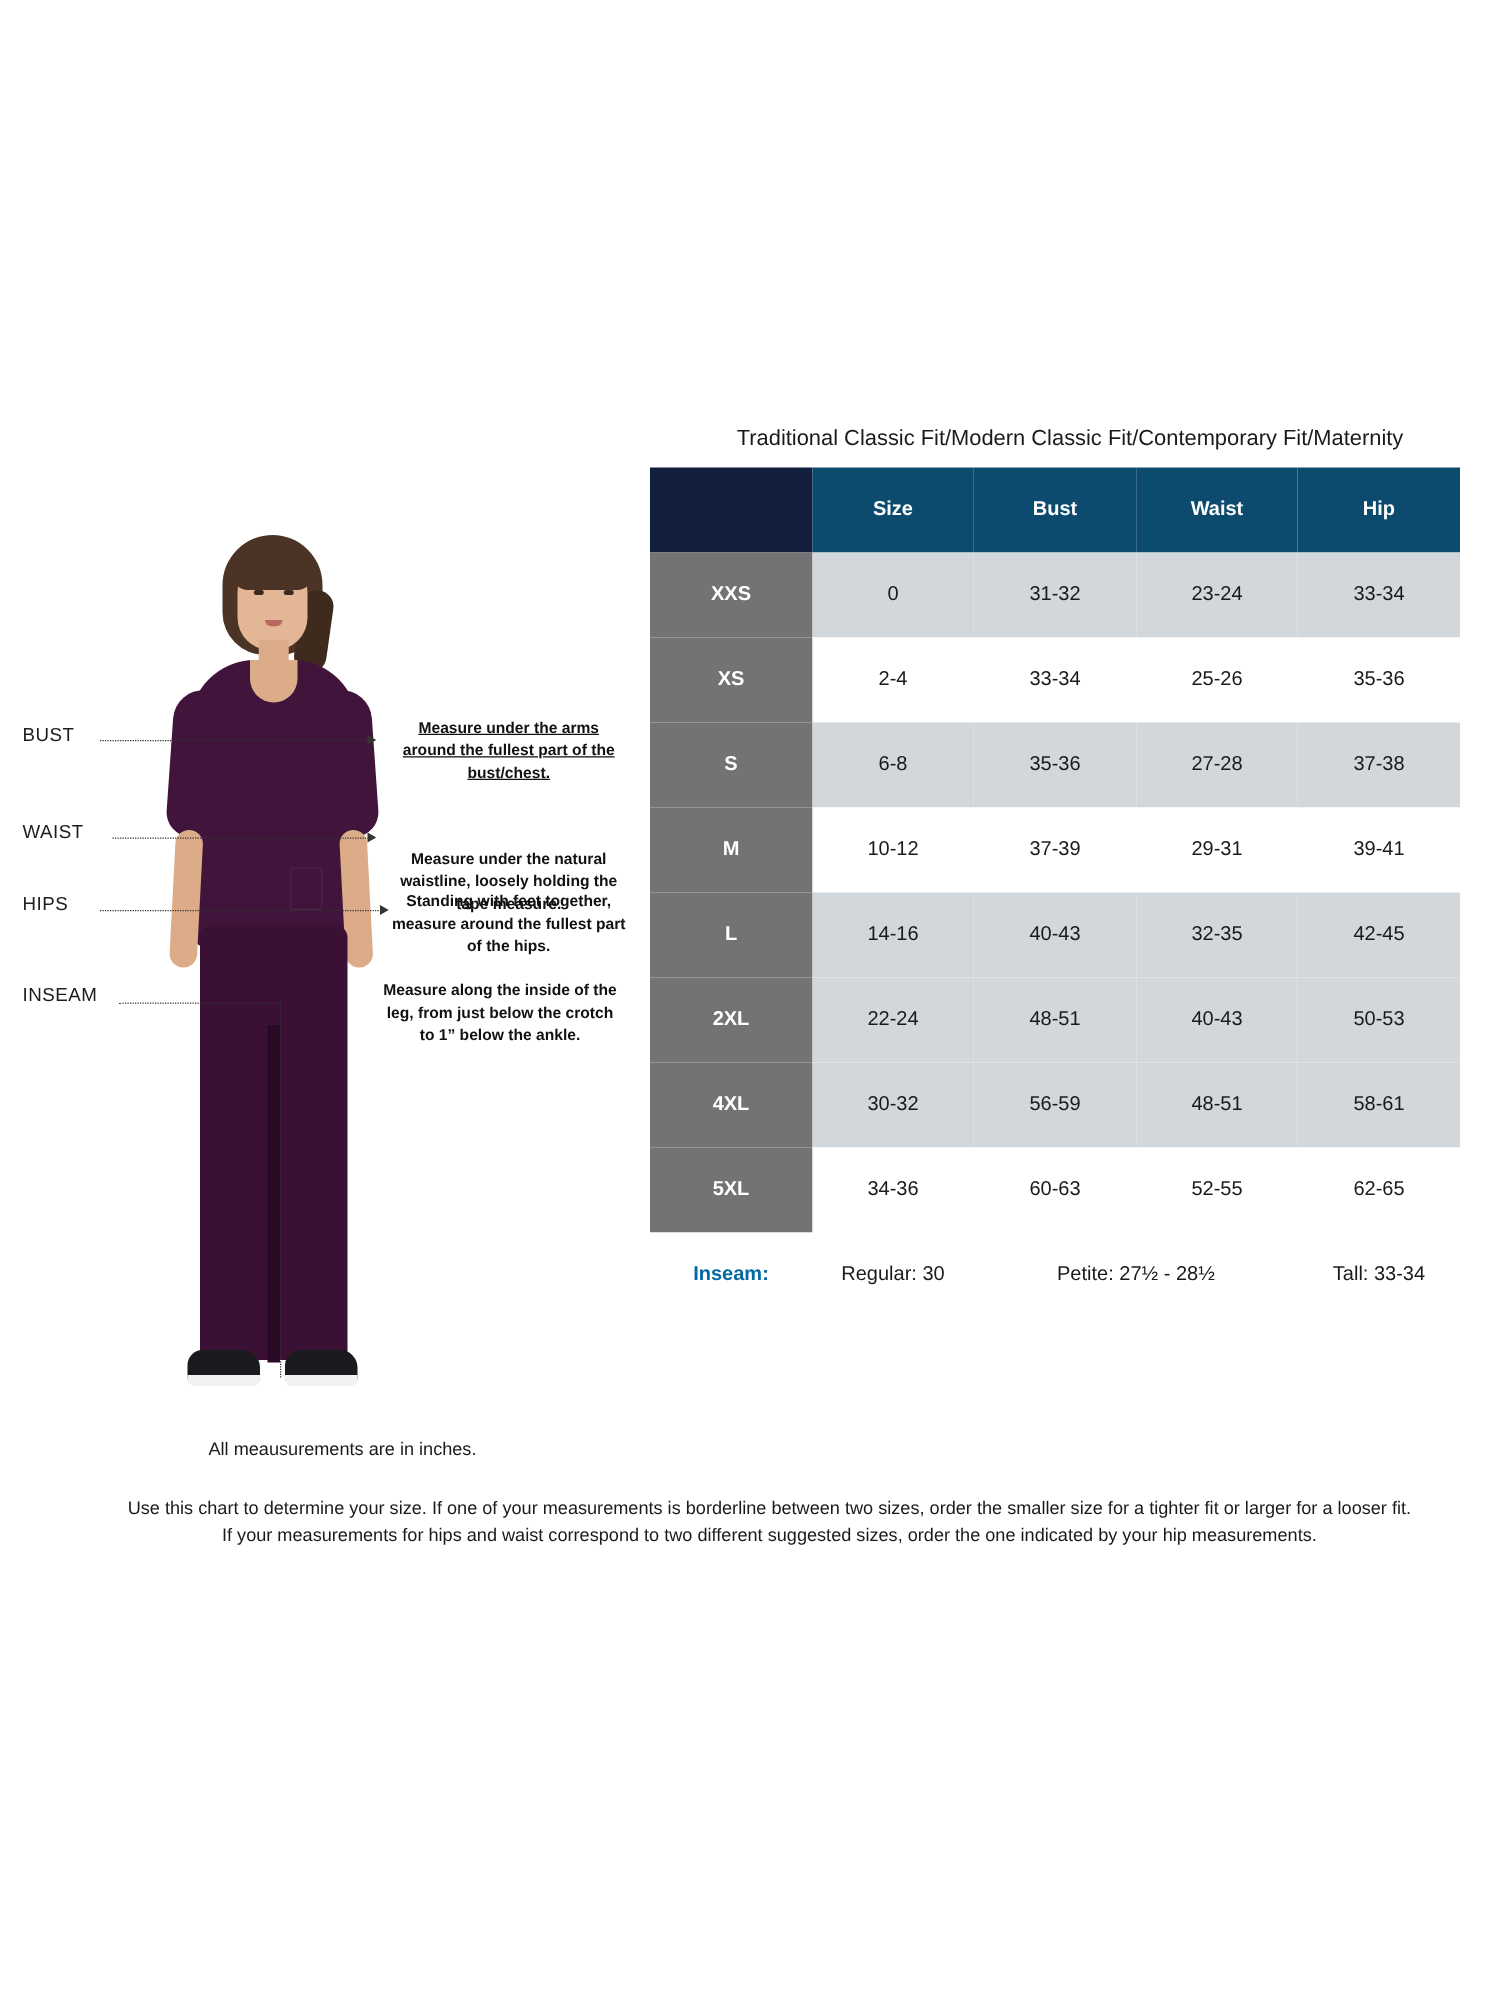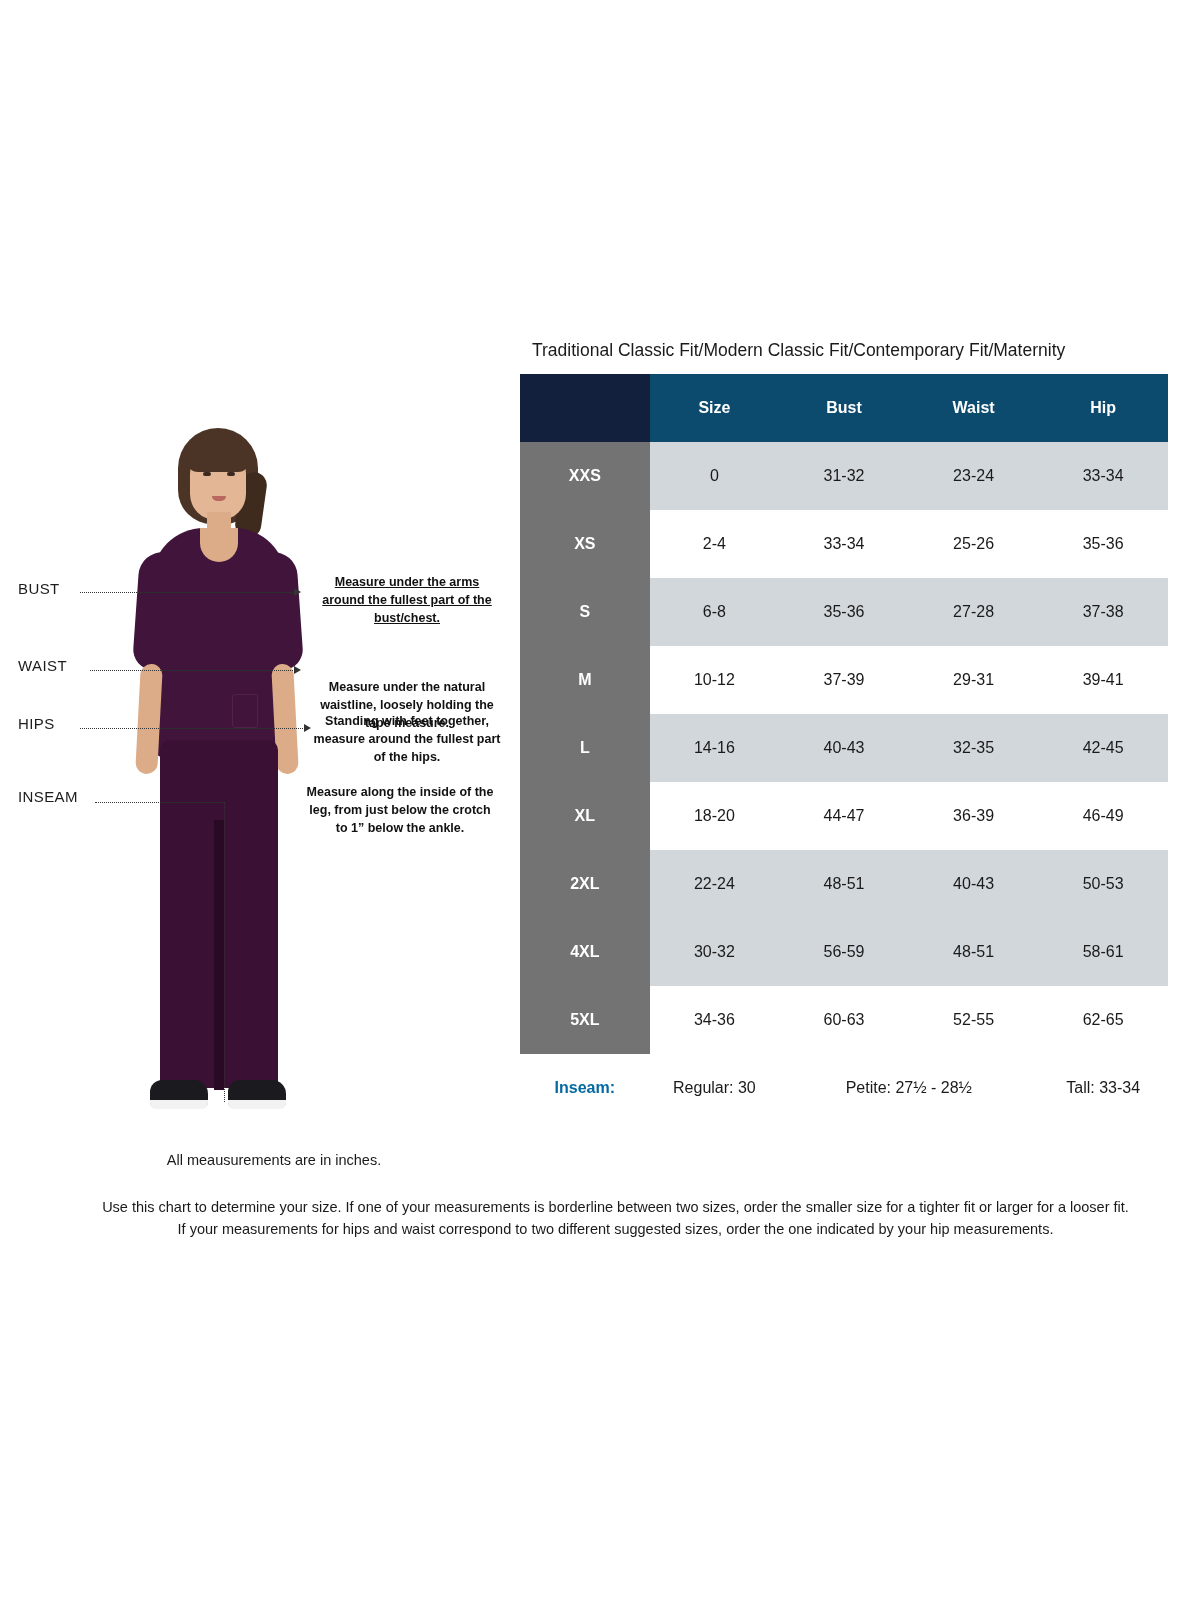--- a/index.html
+++ b/index.html
@@ -180,20 +180,21 @@
   #table-block {
     position: absolute;
     left: 520px; top: 340px;
     width: 660px;
   }
   .table-title {
     font-size: 17.5px;
     color: #1a1a1a;
     margin: 0 0 13px 12px;
     white-space: nowrap;
+    text-align: center;
   }
   table.size-table {
     border-collapse: collapse;
     width: 648px;
     table-layout: fixed;
   }
   table.size-table th, table.size-table td {
     text-align: center;
     font-size: 16px;
     height: 68px;
@@ -337,27 +338,20 @@
           <td class="datacell">29-31</td>
           <td class="datacell">39-41</td>
         </tr>
         <tr class="alt">
           <td class="sizecell">L</td>
           <td class="datacell">14-16</td>
           <td class="datacell">40-43</td>
           <td class="datacell">32-35</td>
           <td class="datacell">42-45</td>
         </tr>
-        <tr>
-          <td class="sizecell">XL</td>
-          <td class="datacell">18-20</td>
-          <td class="datacell">44-47</td>
-          <td class="datacell">36-39</td>
-          <td class="datacell">46-49</td>
-        </tr>
         <tr class="alt">
           <td class="sizecell">2XL</td>
           <td class="datacell">22-24</td>
           <td class="datacell">48-51</td>
           <td class="datacell">40-43</td>
           <td class="datacell">50-53</td>
         </tr>
         <tr class="alt">
           <td class="sizecell">4XL</td>
           <td class="datacell">30-32</td>

